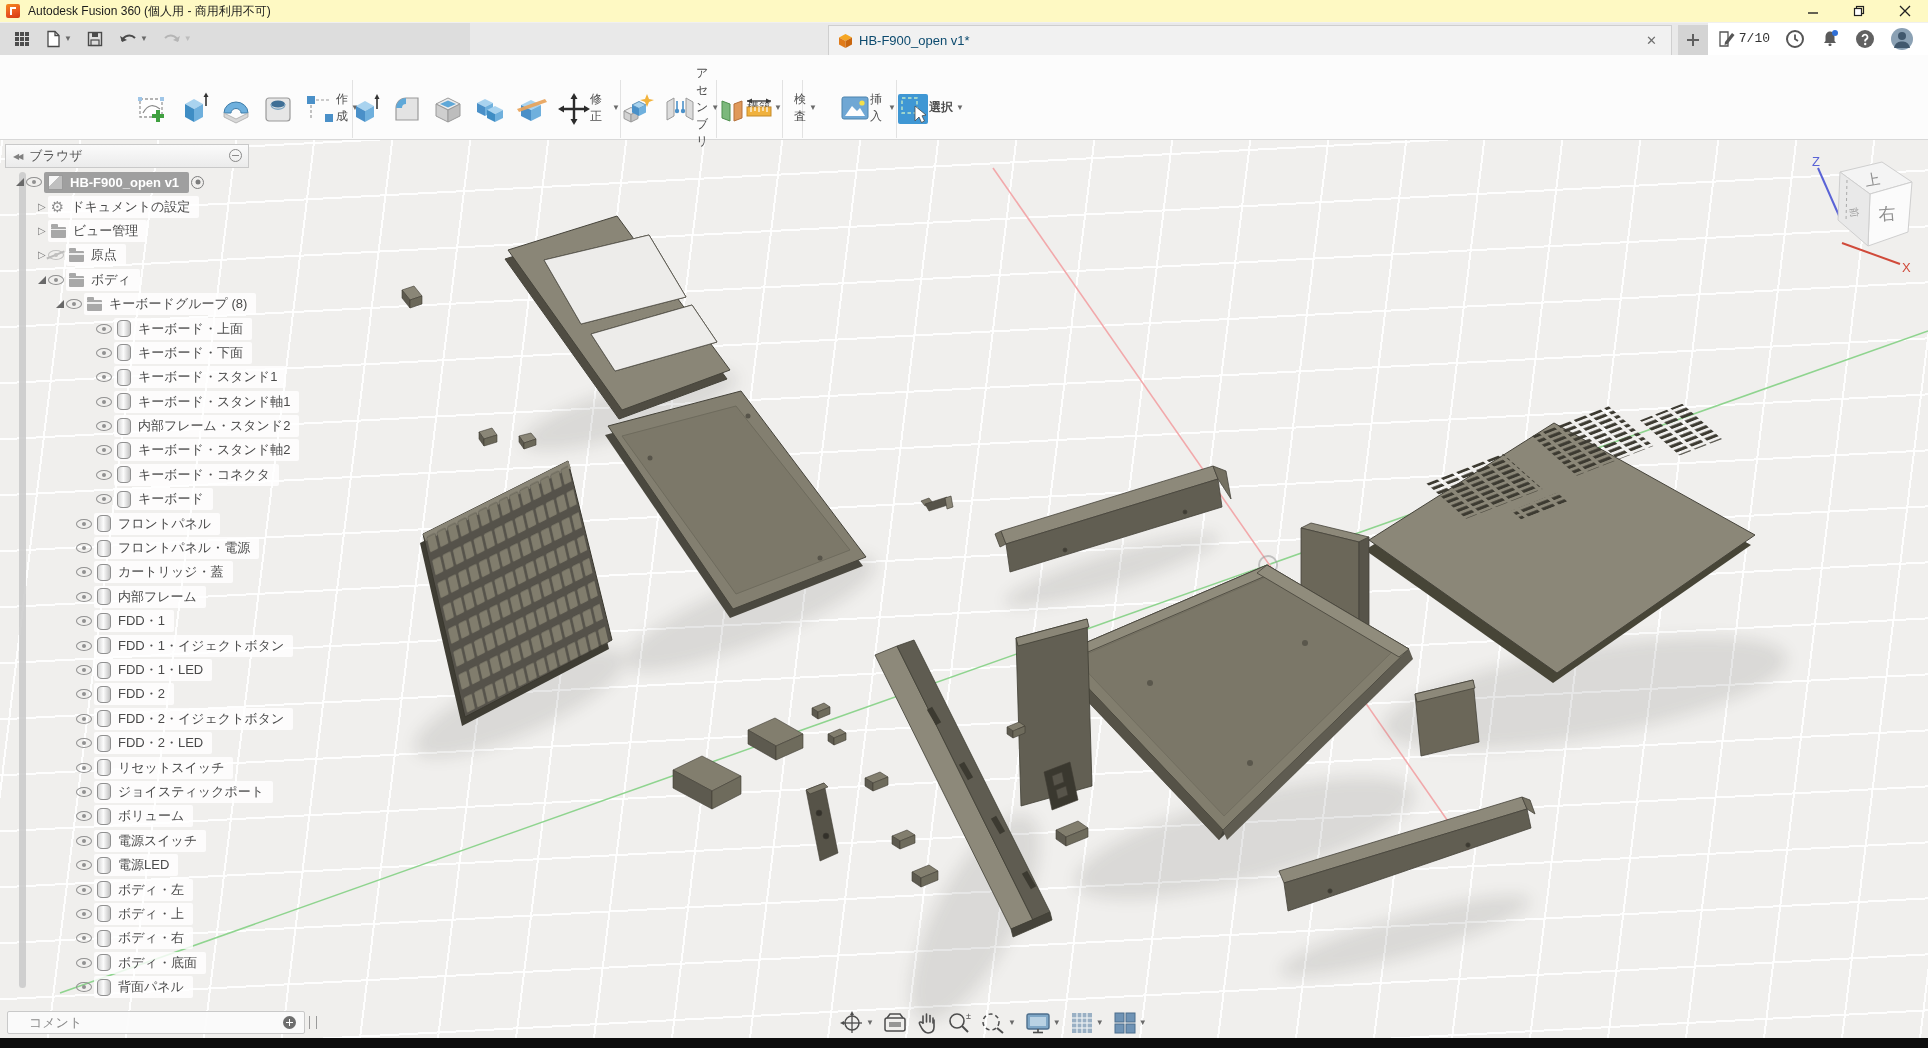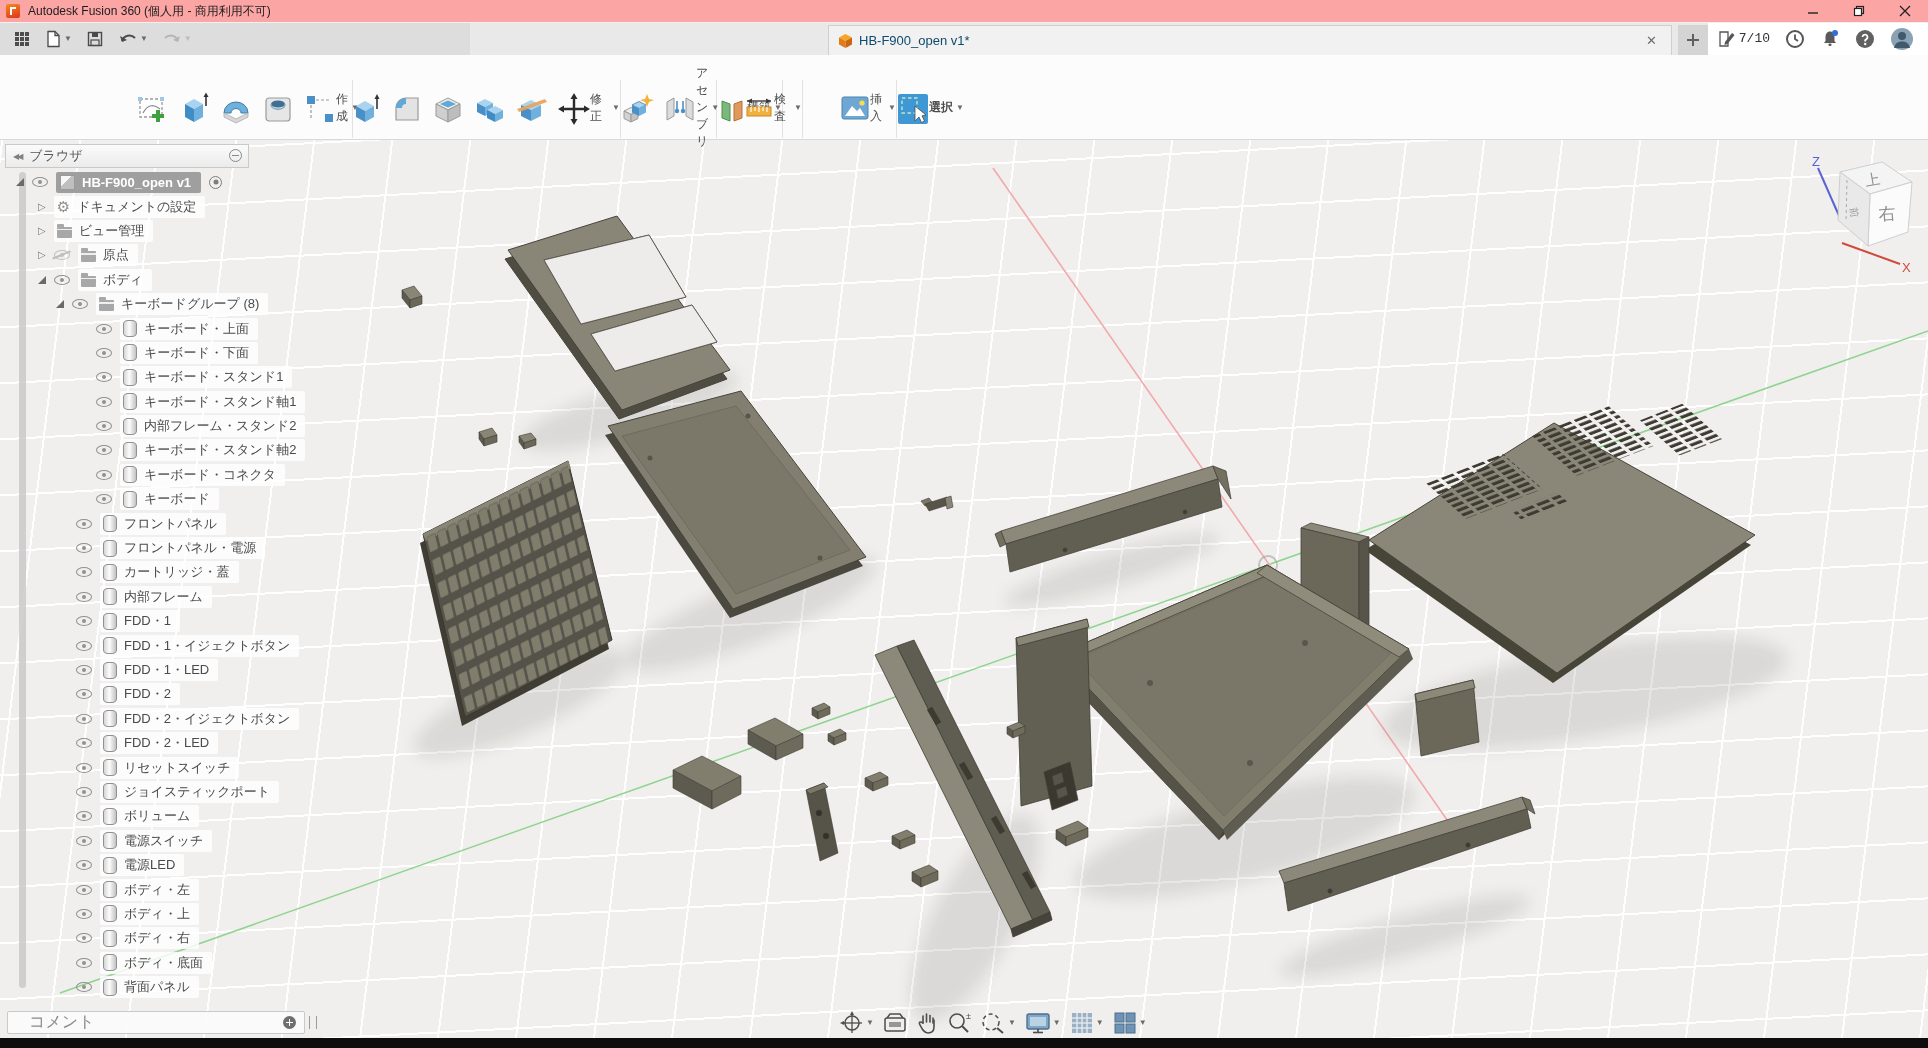--- a/index.html
+++ b/index.html
@@ -1,20 +1,20 @@
 <!DOCTYPE html>
 <html><head>
 <meta charset="utf-8">
 <style>
   html,body{margin:0;padding:0;}
   body{width:1928px;height:1048px;position:relative;overflow:hidden;
        font-family:"Liberation Sans","DejaVu Sans",sans-serif;
        background:#efeeec;-webkit-font-smoothing:antialiased;}
   
-  .titlebar{position:absolute;top:0;left:0;right:0;height:22px;background:#fca5a5;
+  .titlebar{position:absolute;top:0;left:0;right:0;height:22px;background:#fef9c3;
             display:flex;align-items:center;z-index:10;border-bottom:1px solid #f0f0f0;}
   .fusion-logo{width:14px;height:14px;margin-left:6px;border-radius:2px;
                background:linear-gradient(160deg,#f38b1c 0%,#e95420 60%,#d23b12 100%);position:relative;}
   .fusion-logo::before{content:"";position:absolute;left:4px;top:3px;width:6px;height:2px;background:#fff;}
   .fusion-logo::after{content:"";position:absolute;left:4px;top:3px;width:2px;height:8px;background:#fff;}
   .title-text{font-size:12px;color:#1c1c1c;margin-left:8px;}
   .win-controls{position:absolute;right:0;top:0;height:22px;display:flex;}
   .win-btn{width:46px;height:22px;display:flex;align-items:center;justify-content:center;}
   
   .tabstrip{position:absolute;top:22px;left:0;right:0;height:33px;background:#e9e9e9;z-index:9;}
@@ -59,21 +59,21 @@
   
   .browser{position:absolute;left:5px;top:144px;width:244px;z-index:5;}
   .browser-header{height:22px;background:linear-gradient(#fbfbfb,#ebebeb);border:1px solid #c9c9c9;
                   display:flex;align-items:center;font-size:13px;color:#555;position:relative;}
   .collapse-glyph{font-size:8px;color:#808080;letter-spacing:-2px;margin:0 8px 0 7px;}
   .circle-btn{width:13px;height:13px;border:1.5px solid #8a8a8a;border-radius:50%;position:relative;box-sizing:border-box;}
   .circle-btn::after{content:"";position:absolute;left:2px;right:2px;top:50%;height:1.5px;margin-top:-1px;background:#8a8a8a;}
   .hdr-circle{position:absolute;right:6px;top:4px;}
   .scrollbar{position:absolute;left:14px;top:28px;width:7px;height:816px;background:#c9c9c9;border-radius:4px;opacity:.85;}
   .tree{position:absolute;left:0;top:26px;width:300px;}
-  .trow{height:24.4px;display:flex;align-items:center;gap:8px;}
+  .trow{height:24.4px;display:flex;align-items:center;gap:2px;}
   .lvl0{padding-left:11px;} .lvl1{padding-left:33px;} .lvl2g{padding-left:51px;}
   .lvl2{padding-left:71px;} .lvl3{padding-left:91px;}
   .pill{display:flex;align-items:center;gap:7px;background:rgba(255,255,255,.82);
         padding:2px 9px 2px 3px;border-radius:2px;}
   .pill .lbl{font-size:13px;color:#4a4a4a;white-space:nowrap;}
   .root-pill{display:flex;align-items:center;gap:7px;background:#9f9f9f;padding:3px 10px 3px 4px;border-radius:2px;}
   .root-pill .lbl{font-size:13px;color:#ffffff;font-weight:bold;white-space:nowrap;}
   .exp-open{width:0;height:0;border-bottom:8px solid #696969;border-left:8px solid transparent;}
   .exp-closed{font-size:10px;color:#7a7a7a;line-height:1;}
   .i-eye{width:16px;height:10px;border:1.6px solid #919191;border-radius:50%;position:relative;box-sizing:border-box;flex:none;}
@@ -90,21 +90,21 @@
   .i-cube{width:13px;height:13px;flex:none;border:1px solid #9a9a9a;
           background:linear-gradient(135deg,#f7f7f7 0 42%,#bfbfbf 42%);}
   .i-target{width:13px;height:13px;border:1.5px solid #7d7d7d;border-radius:50%;position:relative;box-sizing:border-box;flex:none;}
   .i-target::after{content:"";position:absolute;width:5px;height:5px;border-radius:50%;background:#7d7d7d;
                    left:50%;top:50%;transform:translate(-50%,-50%);}
   
   .viewcube{position:absolute;left:1800px;top:150px;z-index:4;}
   
   .comment-bar{position:absolute;left:7px;top:1011px;width:298px;height:23px;background:rgba(251,251,251,.93);
                border:1px solid #c9c9c9;border-radius:2px;display:flex;align-items:center;z-index:5;box-sizing:border-box;}
-  .comment-label{font-size:16px;color:#8a8a8a;margin-left:21px;flex:1;}
+  .comment-label{font-size:13px;color:#8a8a8a;margin-left:21px;flex:1;}
   .comment-add{margin-right:8px;width:13px;height:13px;border-radius:50%;background:#6e6e6e;position:relative;flex:none;}
   .comment-add::before{content:"";position:absolute;left:3px;right:3px;top:50%;height:1.5px;margin-top:-1px;background:#fff;}
   .comment-add::after{content:"";position:absolute;top:3px;bottom:3px;left:50%;width:1.5px;margin-left:-1px;background:#fff;}
   .comment-handle{position:absolute;left:309px;top:1016px;width:6px;height:13px;z-index:5;
                   border-left:1.5px solid #9a9a9a;border-right:1.5px solid #9a9a9a;}
   .navbar{position:absolute;left:840px;top:1009px;height:28px;display:flex;align-items:center;gap:9px;z-index:5;}
   .nav-btn{display:flex;align-items:center;gap:2px;}
   .letterbox{position:absolute;left:0;right:0;bottom:0;height:10px;background:#0d0d0d;z-index:11;}
   svg{display:block;}
 </style>
@@ -386,21 +386,21 @@
               <polygon points="17,11 25,8 25,25 17,28" fill="#e0995a" stroke="#b5703a"></polygon>
             </svg>
           </span>
       </div>
       <div class="glabel">
           <span>構築</span>
           <span class="caret">▼</span>
         </div>
     </div>
 
-    <div class="rgroup" style="left:744px;width:58px;">
+    <div class="rgroup" style="left:744px;width:58px;gap:20px;">
       <div class="gicons">
         <span>
             <svg width="30" height="30">
               <line x1="3" y1="7" x2="27" y2="7" stroke="#3a3a3a" stroke-width="1.4"></line>
               <polygon points="3,7 8,4.5 8,9.5" fill="#3a3a3a"></polygon>
               <polygon points="27,7 22,4.5 22,9.5" fill="#3a3a3a"></polygon>
               <rect x="3" y="13" width="24" height="9" fill="#f0b13d" stroke="#c58a2a"></rect>
               <g stroke="#ffffff" stroke-width="1.2">
                 <line x1="7" y1="13" x2="7" y2="18"></line>
                 <line x1="11" y1="13" x2="11" y2="17"></line>

